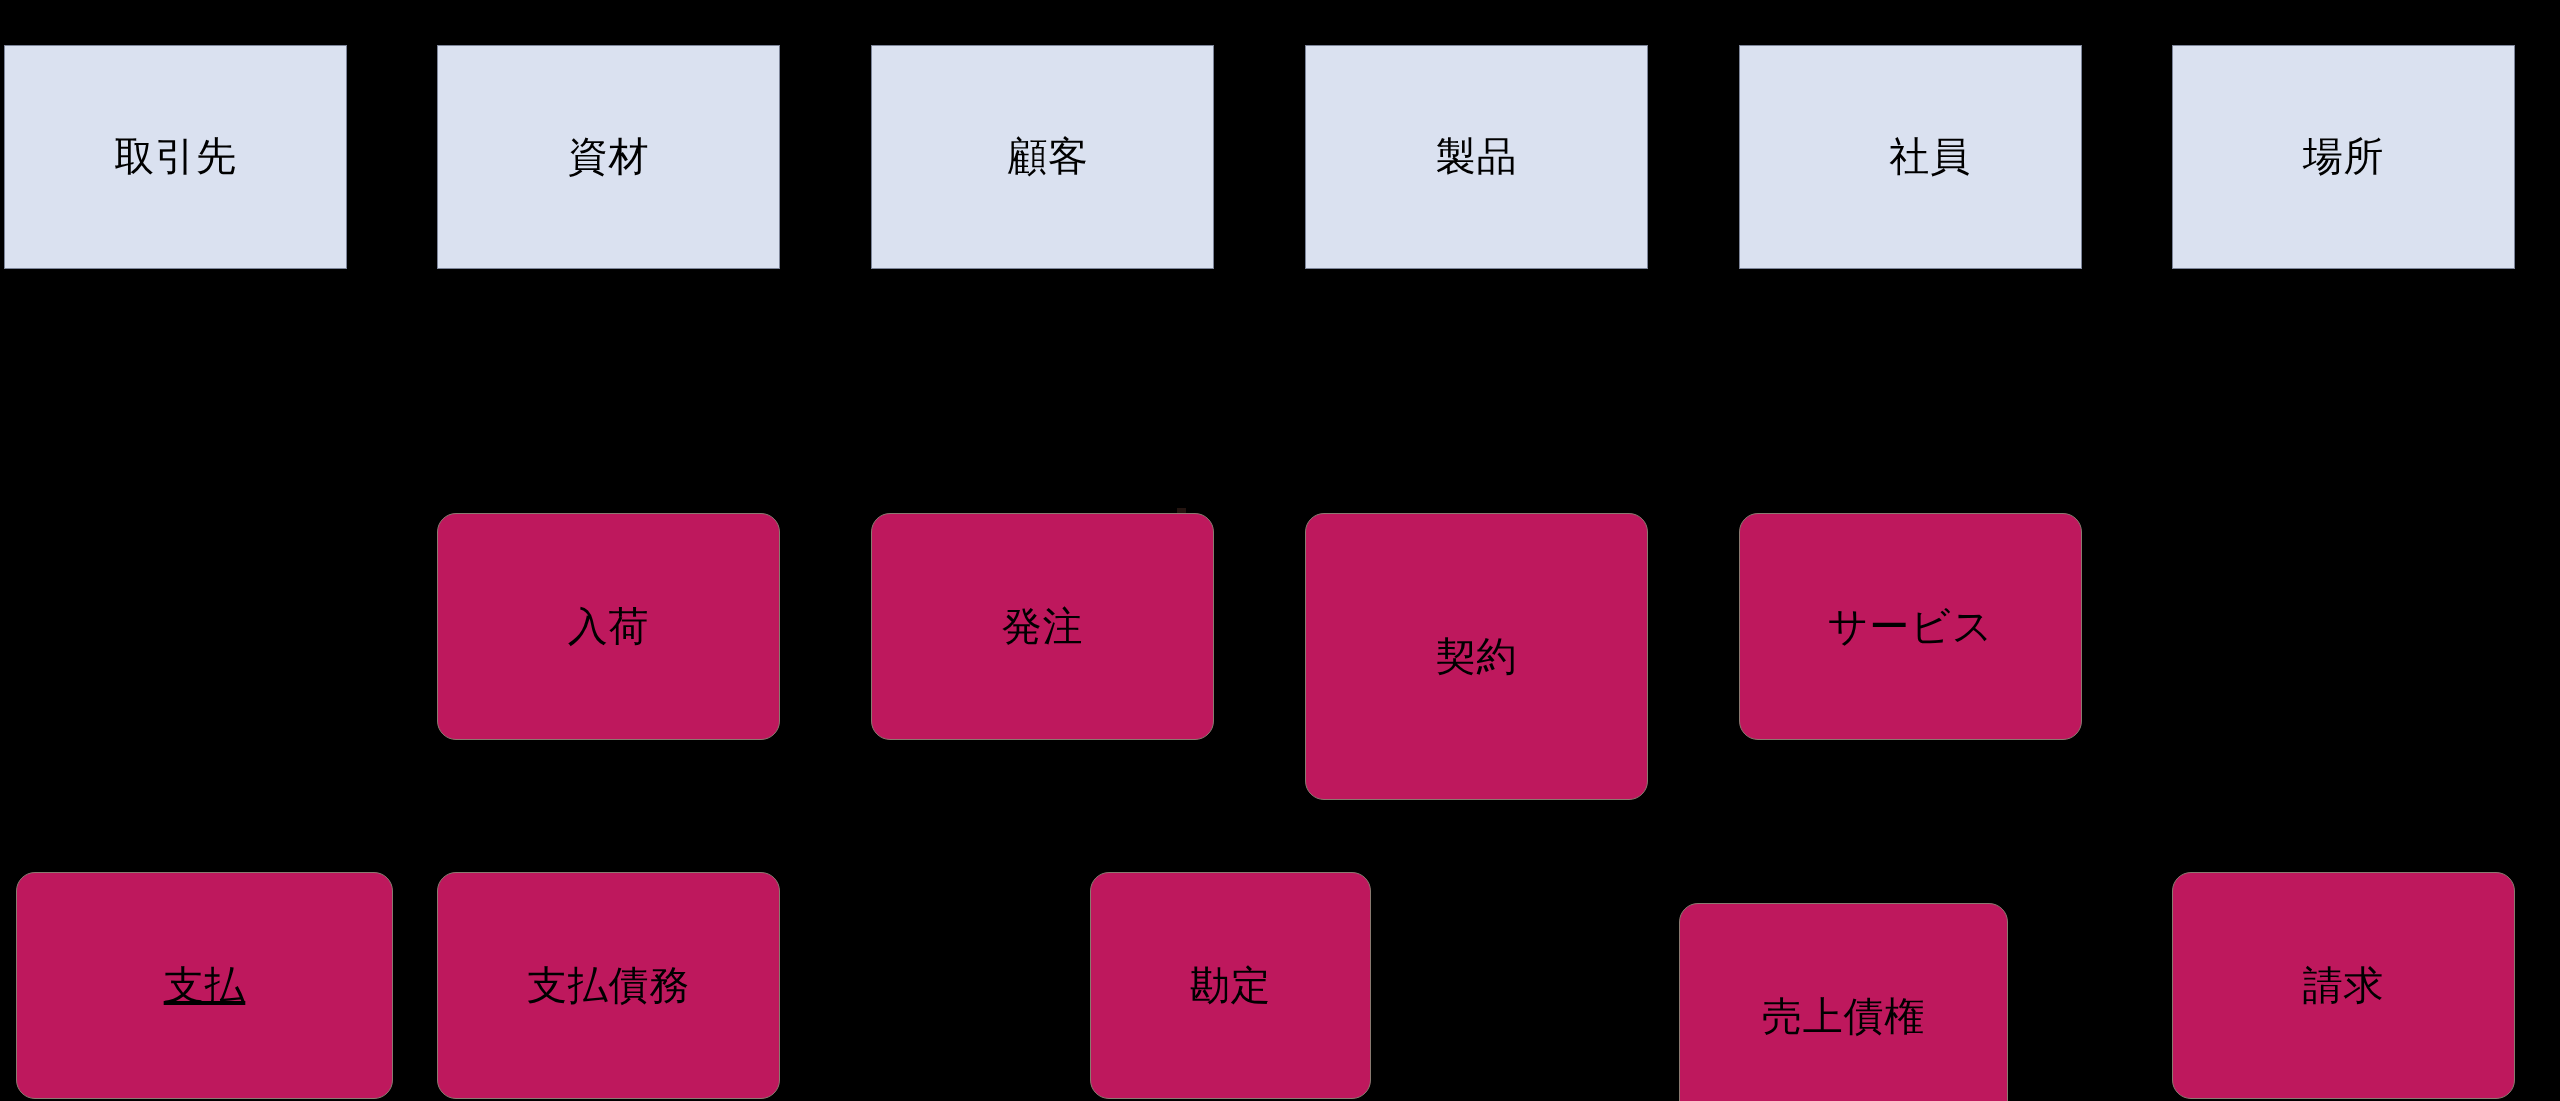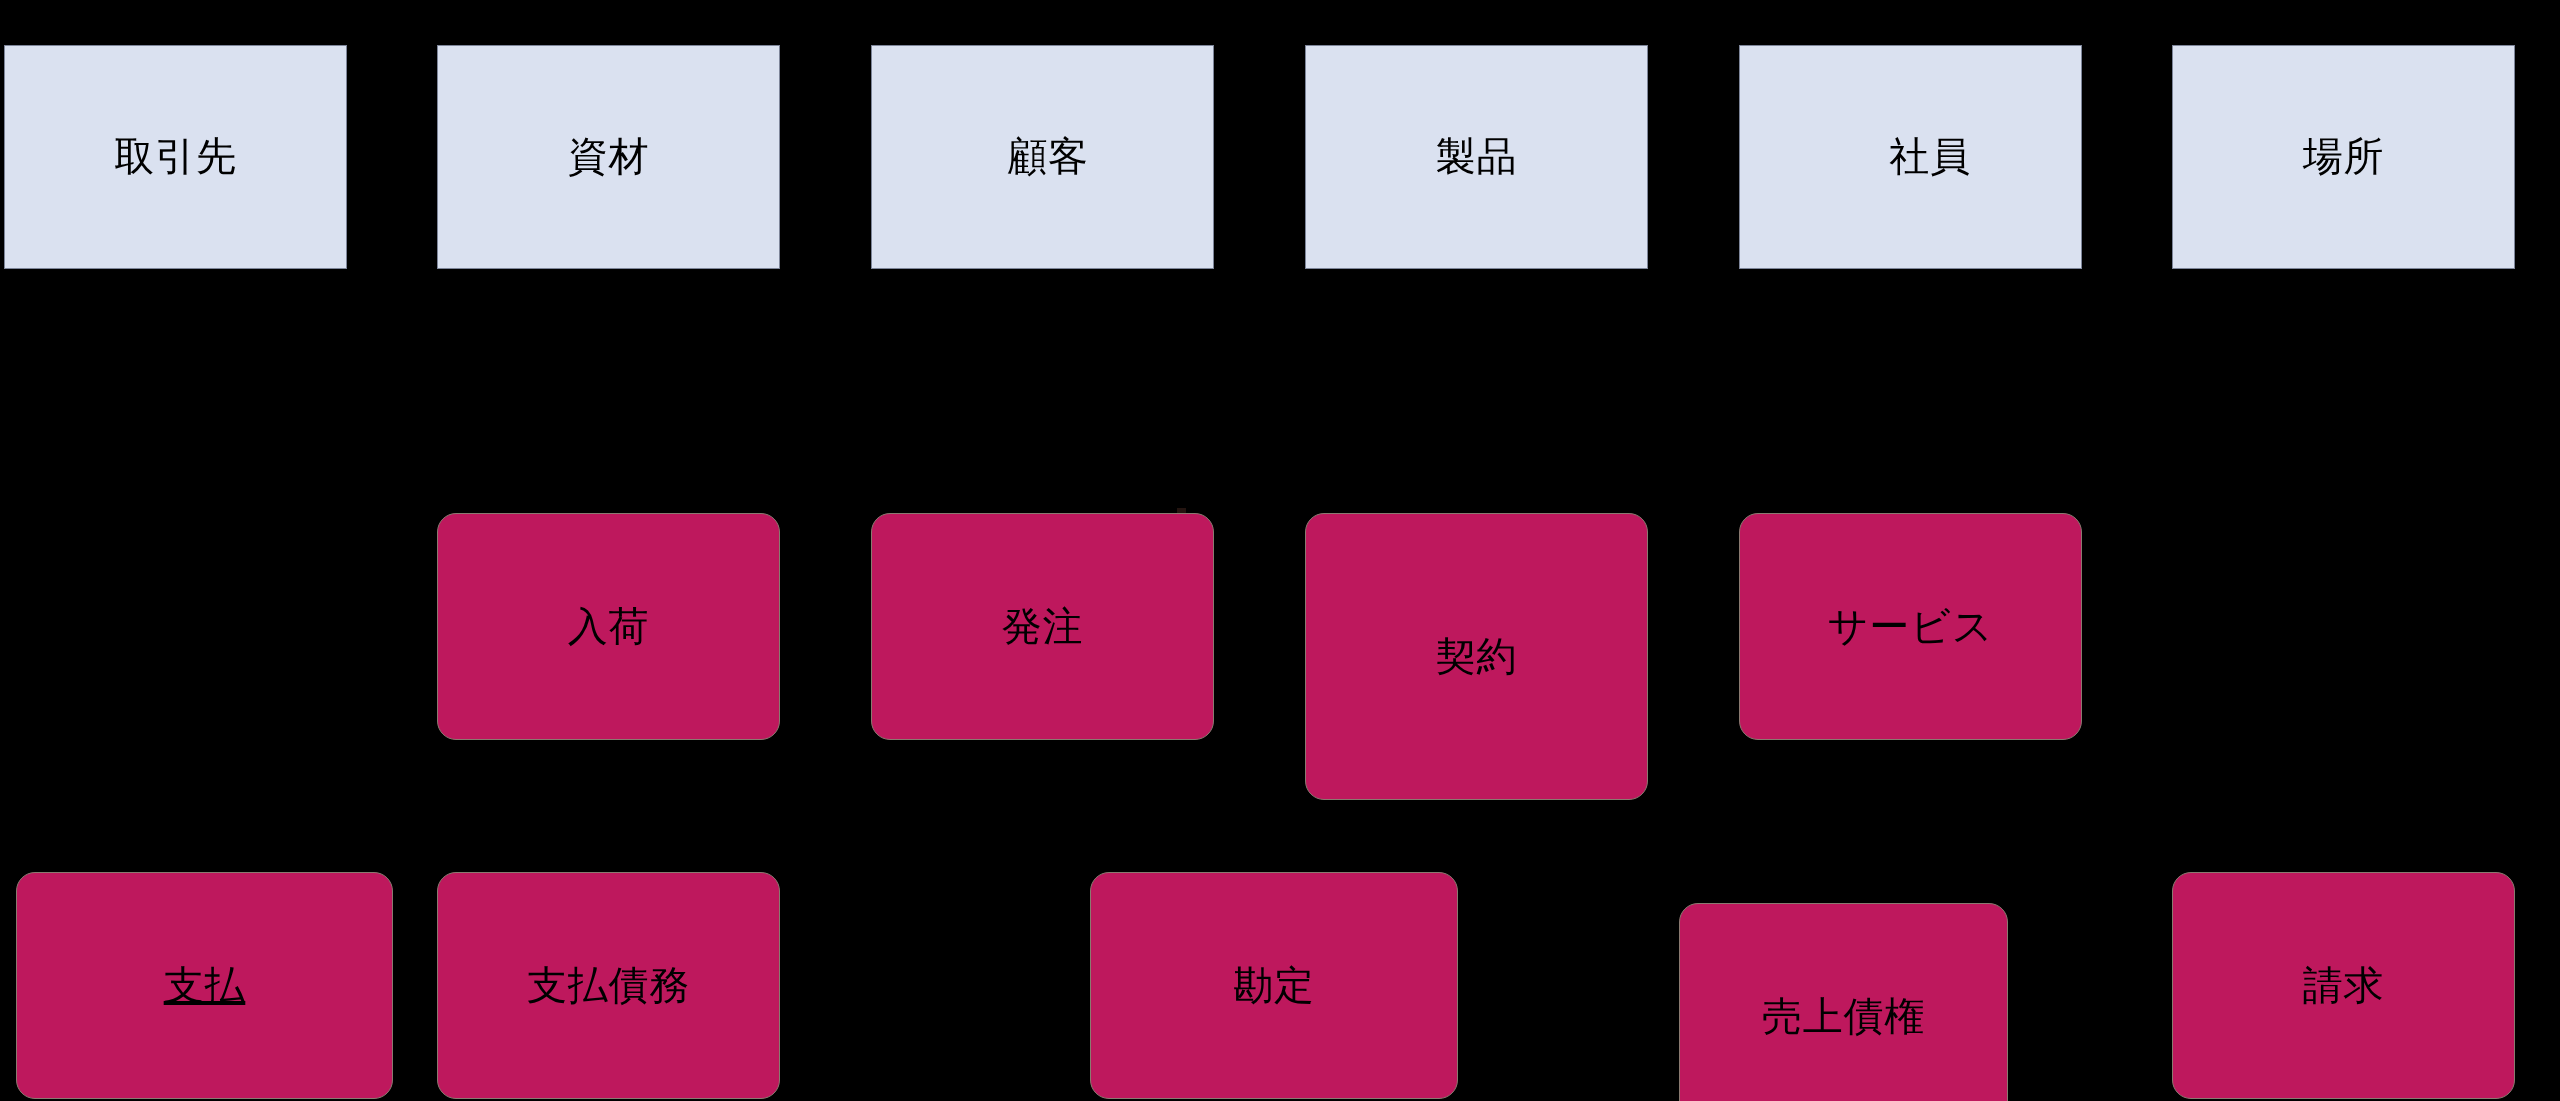--- a/index.html
+++ b/index.html
@@ -87,21 +87,21 @@
     </div>
     <div class="node transaction" style="left: 1739px; top: 513px; width: 343px; height: 227px;">
       <span class="node-label">サービス</span>
     </div>
     <div class="node transaction" style="left: 16px; top: 872px; width: 377px; height: 227px; text-decoration: underline;">
       <span class="node-label">支払</span>
     </div>
     <div class="node transaction" style="left: 437px; top: 872px; width: 343px; height: 227px;">
       <span class="node-label">支払債務</span>
     </div>
-    <div class="node transaction" style="left: 1090px; top: 872px; width: 368px; height: 227px;">
+    <div class="node transaction" style="left: 1090px; top: 872px; width: 281px; height: 227px;">
       <span class="node-label">勘定</span>
     </div>
     <div class="node transaction" style="left: 1679px; top: 872px; width: 329px; height: 227px; margin-top: 31px;">
       <span class="node-label">売上債権</span>
     </div>
     <div class="node transaction" style="left: 2172px; top: 872px; width: 343px; height: 227px;">
       <span class="node-label">請求</span>
     </div>
     <div class="tick-artifact" style="left: 1177px; top: 508px;"></div>
   </div>

